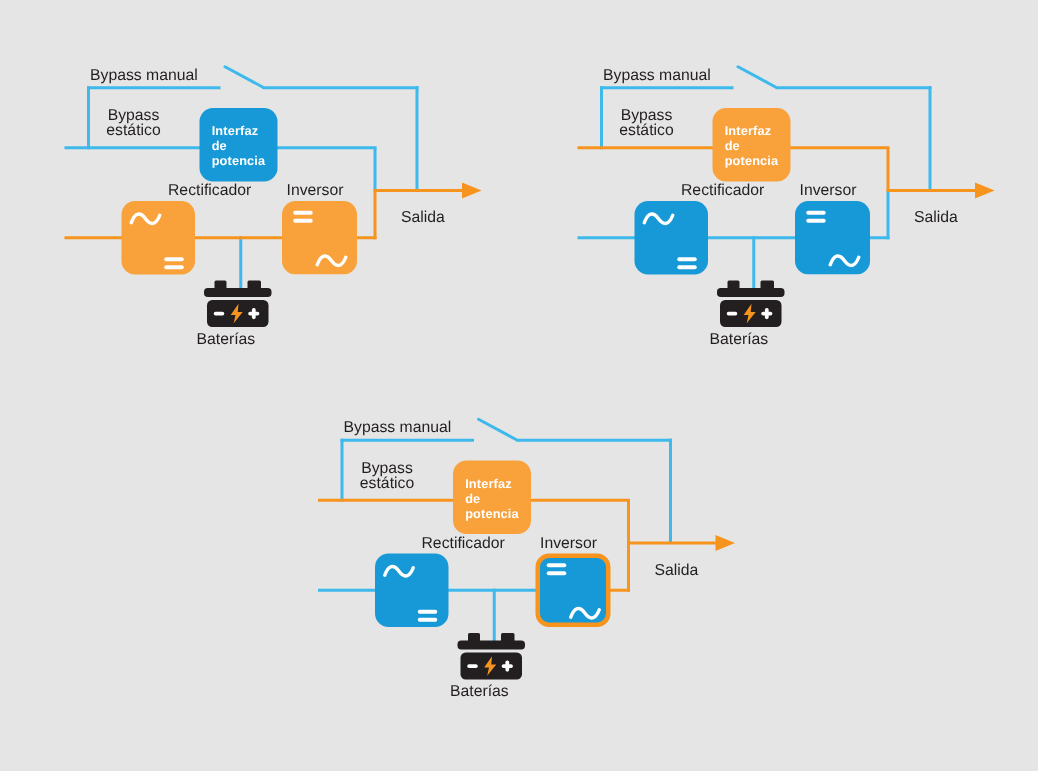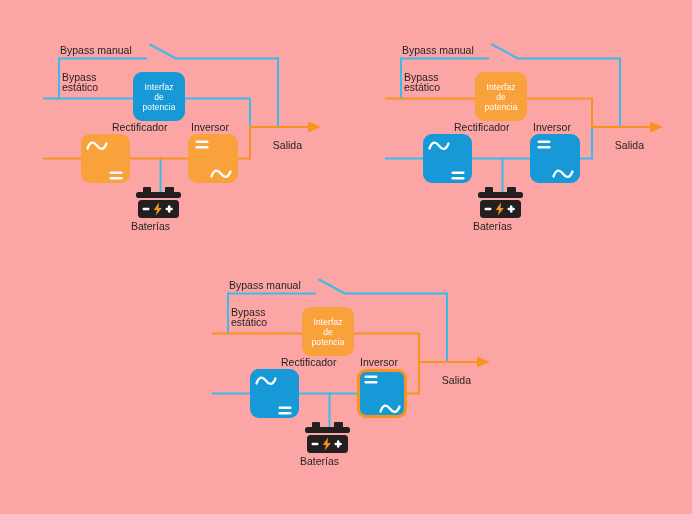--- a/index.html
+++ b/index.html
@@ -1,51 +1,51 @@
 <!DOCTYPE html>
 <html><head>
 <meta charset="utf-8">
 <style>
   html, body { margin: 0; padding: 0; background: #ffffff; }
   .canvas {
-    position: relative; width: 692px; height: 514px; background: #fca5a5;
+    position: relative; width: 692px; height: 514px; background: #e5e5e5;
     font-family: "Liberation Sans", sans-serif; color: #231F20; overflow: hidden;
   }
   .diagram { position: absolute; width: 340px; height: 235px; }
   .wires { position: absolute; left: 0; top: 0; }
   .wires line { stroke-width: 2; fill: none; }
   .wires .blade { stroke-linecap: round; }
 
   .box { position: absolute; border-radius: 9px; }
   .interfaz-box {
     left: 105px; top: 44px; width: 52px; height: 49px;
     display: flex; align-items: center; justify-content: center;
   }
   .interfaz-text {
-    text-align: center; color: #ffffff; font-size: 8.5px; font-weight: normal;
+    text-align: left; color: #ffffff; font-size: 8.5px; font-weight: bold;
     line-height: 10px; letter-spacing: 0.1px;
   }
   .interfaz-text span { display: block; }
   .rect-box { left: 53px; top: 106px; width: 49px; height: 49px; }
   .inv-box  { left: 160px; top: 106px; width: 50px; height: 49px;
               box-sizing: border-box; border: 3px solid transparent; }
   .sym { position: absolute; }
   .rect-box .sine { left: 5px;  top: 5px; }
   .rect-box .eq   { left: 28px; top: 37px; }
   .inv-box  .eq   { left: 4px;  top: 3px; }
   .inv-box  .sine { left: 19px; top: 30px; }
 
   .lbl { position: absolute; font-size: 10.5px; white-space: nowrap; color: #231F20; }
   .lbl-bypass-manual { left: 32px; top: 16px; }
-  .lbl-bypass-estatico { left: 34px; top: 45px; width: 54px; text-align: left;
+  .lbl-bypass-estatico { left: 34px; top: 45px; width: 54px; text-align: center;
                          line-height: 9.8px; white-space: normal; }
   .lbl-bypass-estatico span { display: block; }
   .lbl-rectificador { left: 48px; top: 93px; margin-left: 36px; }
   .lbl-inversor { left: 163px; top: 93px; }
-  .lbl-salida { left: 234px; top: 111px; width: 40px; text-align: right; }
+  .lbl-salida { left: 234px; top: 111px; width: 40px; text-align: center; }
   .lbl-baterias { left: 103px; top: 192px; width: 55px; }
 
   .battery { position: absolute; left: 108px; top: 159px; width: 45px; height: 32px; }
   .battery .term { position: absolute; top: 0; width: 8.5px; height: 6.5px; border-radius: 1px; }
   .battery .term-l { left: 6.5px; }
   .battery .term-r { left: 29px; }
   .battery .lid { position: absolute; left: 0; top: 5px; width: 45px; height: 6.2px; border-radius: 2.5px; }
   .battery .body { position: absolute; left: 2px; top: 12.8px; width: 41px; height: 18px; border-radius: 3.5px; }
   .battery .body svg { position: absolute; left: 0; top: 0; }
 </style>

